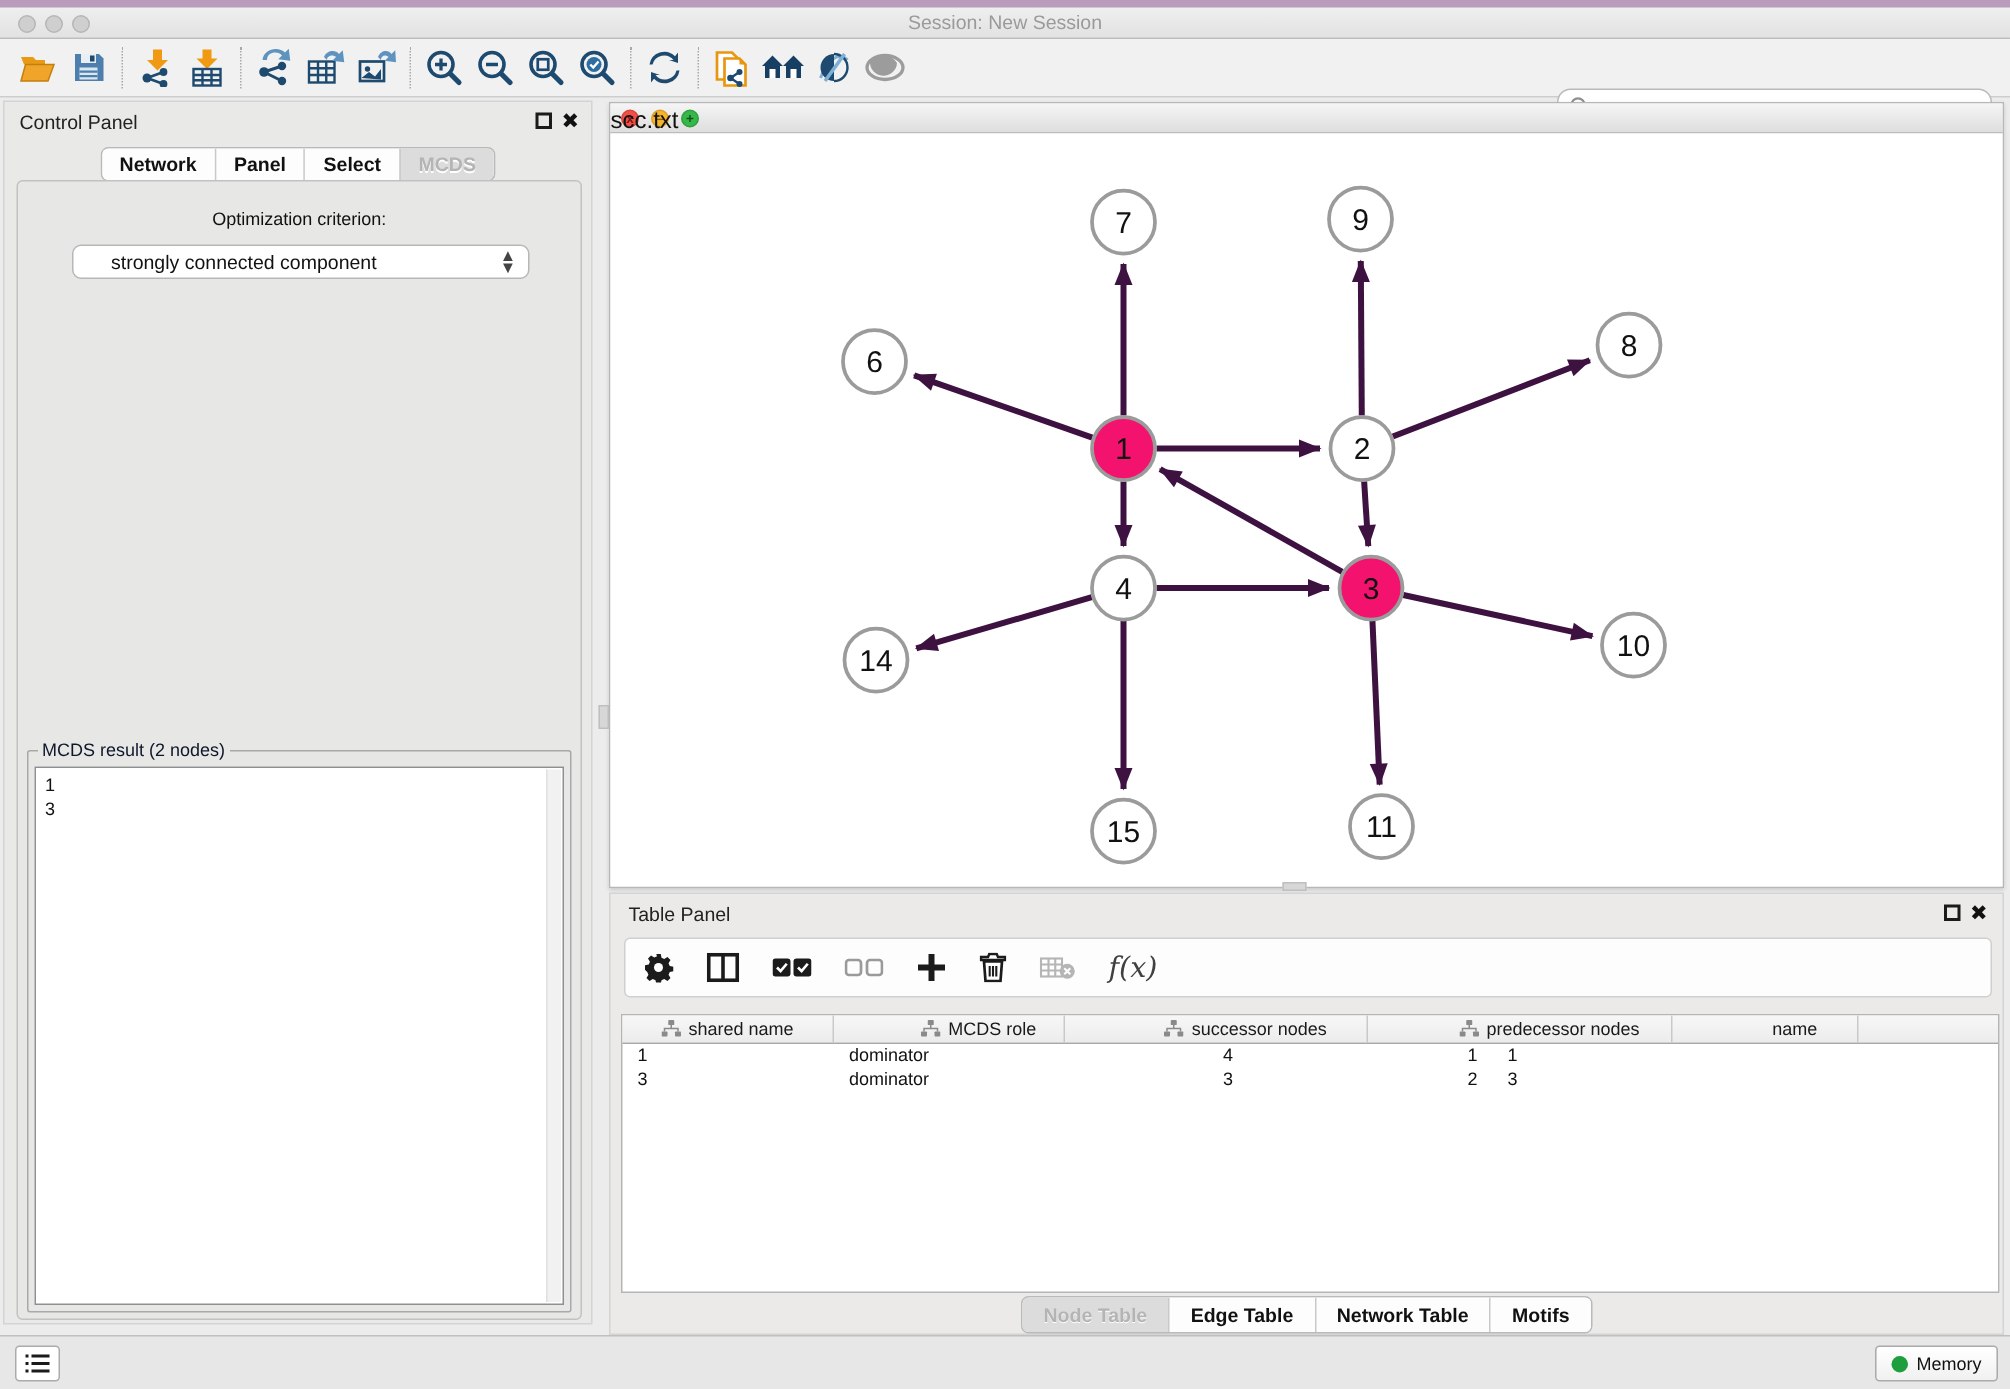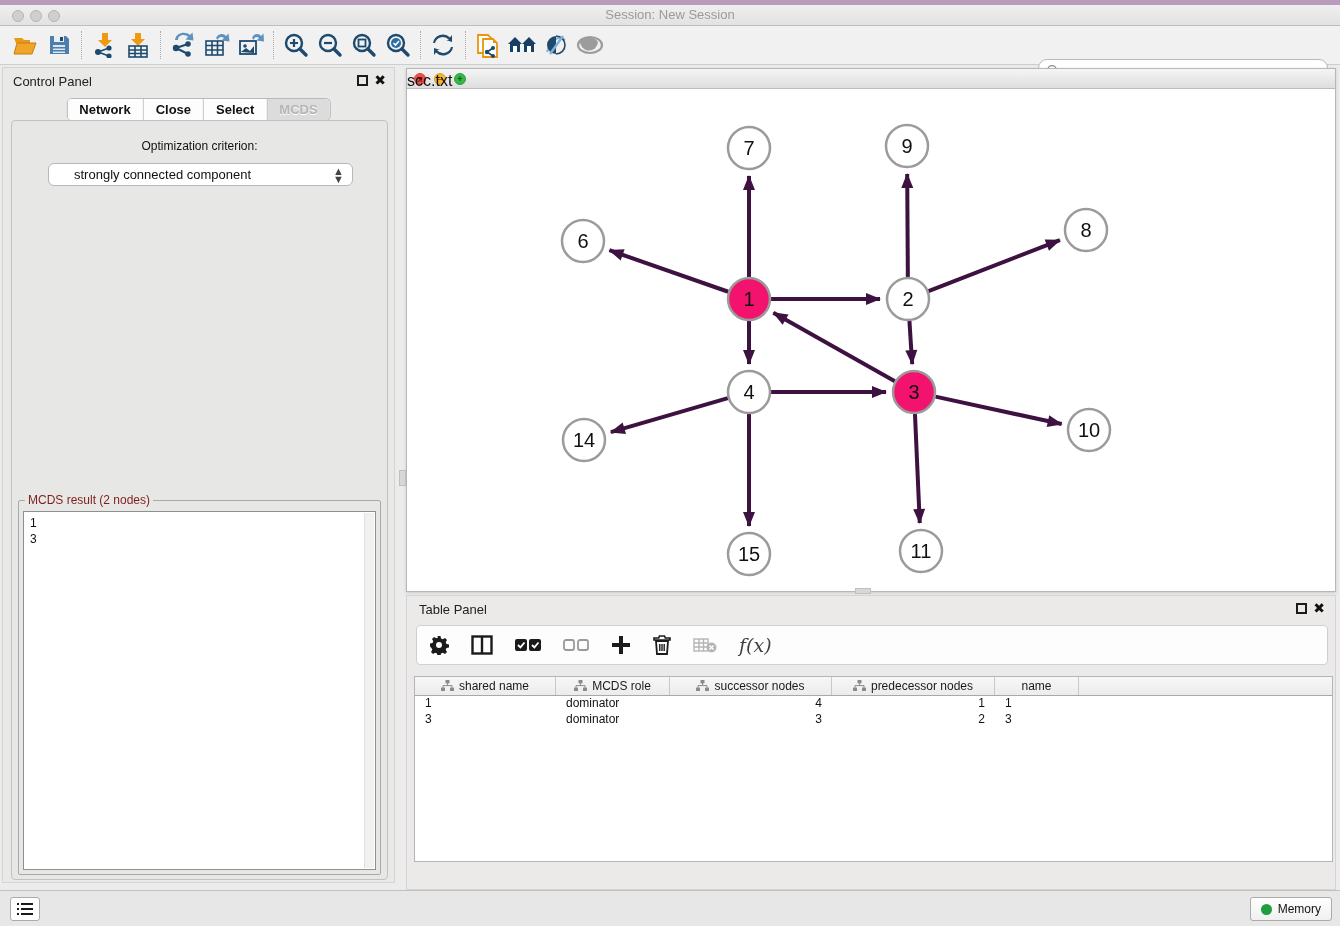--- a/index.html
+++ b/index.html
@@ -32,21 +32,21 @@
   .tabstrip .tab:first-child { border-left:none; }
   .tabstrip .tab.active { background:#dcdcdc; color:#b4b4b4; text-shadow:0 1px 0 #fff;text-align:center; }
   .cp-tabs { left:50%; transform:translateX(-50%); top:30px; }
   .cp-content { left:8px; top:52px; width:377px; height:760px; background:#e7e7e5; border:1px solid #c2c2c2; border-radius:4px; }
   .opt-label { position:absolute; top:18px; width:100%; text-align:center; font-size:12px; color:#111; }
   .select-box { position:absolute; left:36px; top:42px; width:305px; height:23px; background:#fff; border:1px solid #b7b7b7; border-radius:6px; font-size:13px; color:#111; display:flex; align-items:center; padding-left:25px; }
   .select-arrows { position:absolute; right:8px; top:3px; font-size:11px; color:#444; line-height:8px; text-align:center; }
   .btn { background:linear-gradient(#ffffff,#f2f2f2); border:1px solid #b0b0b0; border-radius:6px; font-size:13px; color:#111; padding:3px 14px; }
   .cp-buttons { position:absolute; top:75px; width:100%; display:flex; justify-content:center; gap:14px; }
   fieldset.mcds { position:absolute; left:6px; top:372px; width:363px; height:382px; border:1px solid #a9a9a9; border-radius:2px; padding:4px; }
-  fieldset.mcds legend { font-size:12px; color:#7f1d1d; padding:0 3px; margin-left:2px; }
+  fieldset.mcds legend { font-size:12px; color:#0f172a; padding:0 3px; margin-left:2px; }
   .result-box { position:relative; width:100%; height:100%; background:#fff; border:1px solid #8f8f8f; font-size:12px; color:#111; padding:3px 6px; line-height:16px; }
   .result-scroll { position:absolute; right:1px; top:1px; width:10px; height:calc(100% - 2px); background:#f1f1f1; border-left:1px solid #e0e0e0; }
 
   
   .net-window { left:406px; top:68px; width:930px; height:524px; background:#fff; border:1px solid #b7b7b7; box-shadow:0 1px 3px rgba(0,0,0,.15); }
   .net-titlebar { position:relative; height:20px; background:linear-gradient(#f5f5f5,#dedede); border-bottom:1px solid #bcbcbc; }
   .net-title { position:absolute; width:100%; top:3px; font-size:16px; color:#111; }
   .tl { position:absolute; top:4px; width:12px; height:12px; border-radius:50%; font-size:9px; font-weight:bold; text-align:center; line-height:11px; }
   .tl.red { left:7px; background:#ef5148; border:1px solid #d8443c; color:#7e1410; }
   .tl.yellow { left:27px; background:#f6b42e; border:1px solid #dd9e23; color:#845d07; }
@@ -54,21 +54,21 @@
   .net-canvas { position:relative; width:928px; height:502px; background:#fff; }
   .grip-v { left:399px; top:470px; width:7px; height:16px; background:#d7d7d7; border:1px solid #bfbfbf; }
   .grip-h { left:855px; top:588px; width:16px; height:6px; background:#d7d7d7; border:1px solid #bfbfbf; }
 
   
   .table-panel { left:406px; top:595px; width:930px; height:295px; background:#eceae9; border:1px solid #d4d4d4; }
   .tp-toolbar { position:absolute; left:9px; top:29px; width:912px; height:40px; background:#fdfdfd; border:1px solid #d0d0d0; border-radius:4px; display:flex; align-items:center; padding-left:12px; gap:22px; }
   .tp-icon { display:flex; align-items:center; justify-content:center; }
   .fx { font-family:"DejaVu Serif","Liberation Serif",serif; font-style:italic; font-size:19px; color:#404040; }
   .grid-table { position:absolute; left:7px; top:80px; width:919px; height:186px; background:#fff; border:1px solid #b5b5b5; }
-  .gt-header { display:flex; height:19px; background:linear-gradient(#f7f7f7,#ececec); border-bottom:1px solid #a9a9a9; }
+  .gt-header { display:flex; height:19px; background:linear-gradient(#f7f7f7,#ececec); border-bottom:1px solid #a9a9a9;gap:40px; }
   .gt-hcell { display:flex; align-items:center; justify-content:center; gap:5px; font-size:12px; color:#1a1a1a; border-right:1px solid #c9c9c9; height:100%; }
   .gt-row { display:flex; height:16px; font-size:12px; color:#111; }
   .gt-cell { padding:0 10px; white-space:nowrap; overflow:hidden; }
   .tp-tabs { left:50%; transform:translateX(-50%); top:268px; }
   .tp-tabs .tab { font-weight:normal; padding:4px 14px; font-size:13px; font-weight:bold; }
 
   
   .statusbar { left:0; top:890px; width:1340px; height:36px; background:#e7e7e7; border-top:1px solid #c0c0c0; }
   .list-btn { position:absolute; left:10px; top:6px; width:30px; height:24px; background:#fff; border:1px solid #ababab; border-radius:3px; display:flex; align-items:center; justify-content:center; }
   .memory-btn { position:absolute; right:8px; top:6px; height:24px; background:linear-gradient(#fff,#f0f0f0); border:1px solid #ababab; border-radius:3px; display:flex; align-items:center; gap:6px; padding:0 10px; font-size:12px; color:#111; }
@@ -229,21 +229,21 @@
 </div>
 
 <div class="abs control-panel">
   <div class="panel-header">
     <span class="panel-title">Control Panel</span>
     <span class="float-btn" style="right:26px"></span>
     <span class="close-x" style="right:8px">✖</span>
   </div>
   <div class="abs tabstrip cp-tabs" id="cp-tabs">
       <div class="tab">Network</div>
-      <div class="tab">Close</div>
+      <div class="tab">Panel</div>
       <div class="tab">Select</div>
       <div class="tab active">MCDS</div>
     </div>
   <div class="abs cp-content">
     <div class="opt-label">Optimization criterion:</div>
     <div class="select-box">
       <span>strongly connected component</span>
       <span class="select-arrows">▲<br>▼</span>
     </div>
     <fieldset class="mcds">
@@ -433,20 +433,26 @@
         </div>
         <div class="gt-row">
           <div class="gt-cell" style="width: 141px; text-align: left;">3</div>
           <div class="gt-cell" style="width: 114px; text-align: left;">dominator</div>
           <div class="gt-cell" style="width: 162px; text-align: right;">3</div>
           <div class="gt-cell" style="width: 163px; text-align: right;">2</div>
           <div class="gt-cell" style="width: 84px; text-align: left;">3</div>
         </div>
       </div>
   </div>
+  <div class="abs tabstrip tp-tabs" id="tp-tabs">
+      <div class="tab active">Node Table</div>
+      <div class="tab">Edge Table</div>
+      <div class="tab">Network Table</div>
+      <div class="tab">Motifs</div>
+    </div>
 </div>
 
 <div class="abs statusbar">
   <div class="list-btn">
     <svg width="18" height="14" viewBox="0 0 18 14">
         <g stroke="#1b1b1b" stroke-width="2">
           <path d="M1 2 h2 M5 2 h12 M1 7 h2 M5 7 h12 M1 12 h2 M5 12 h12"></path>
         </g>
       </svg>
   </div>

